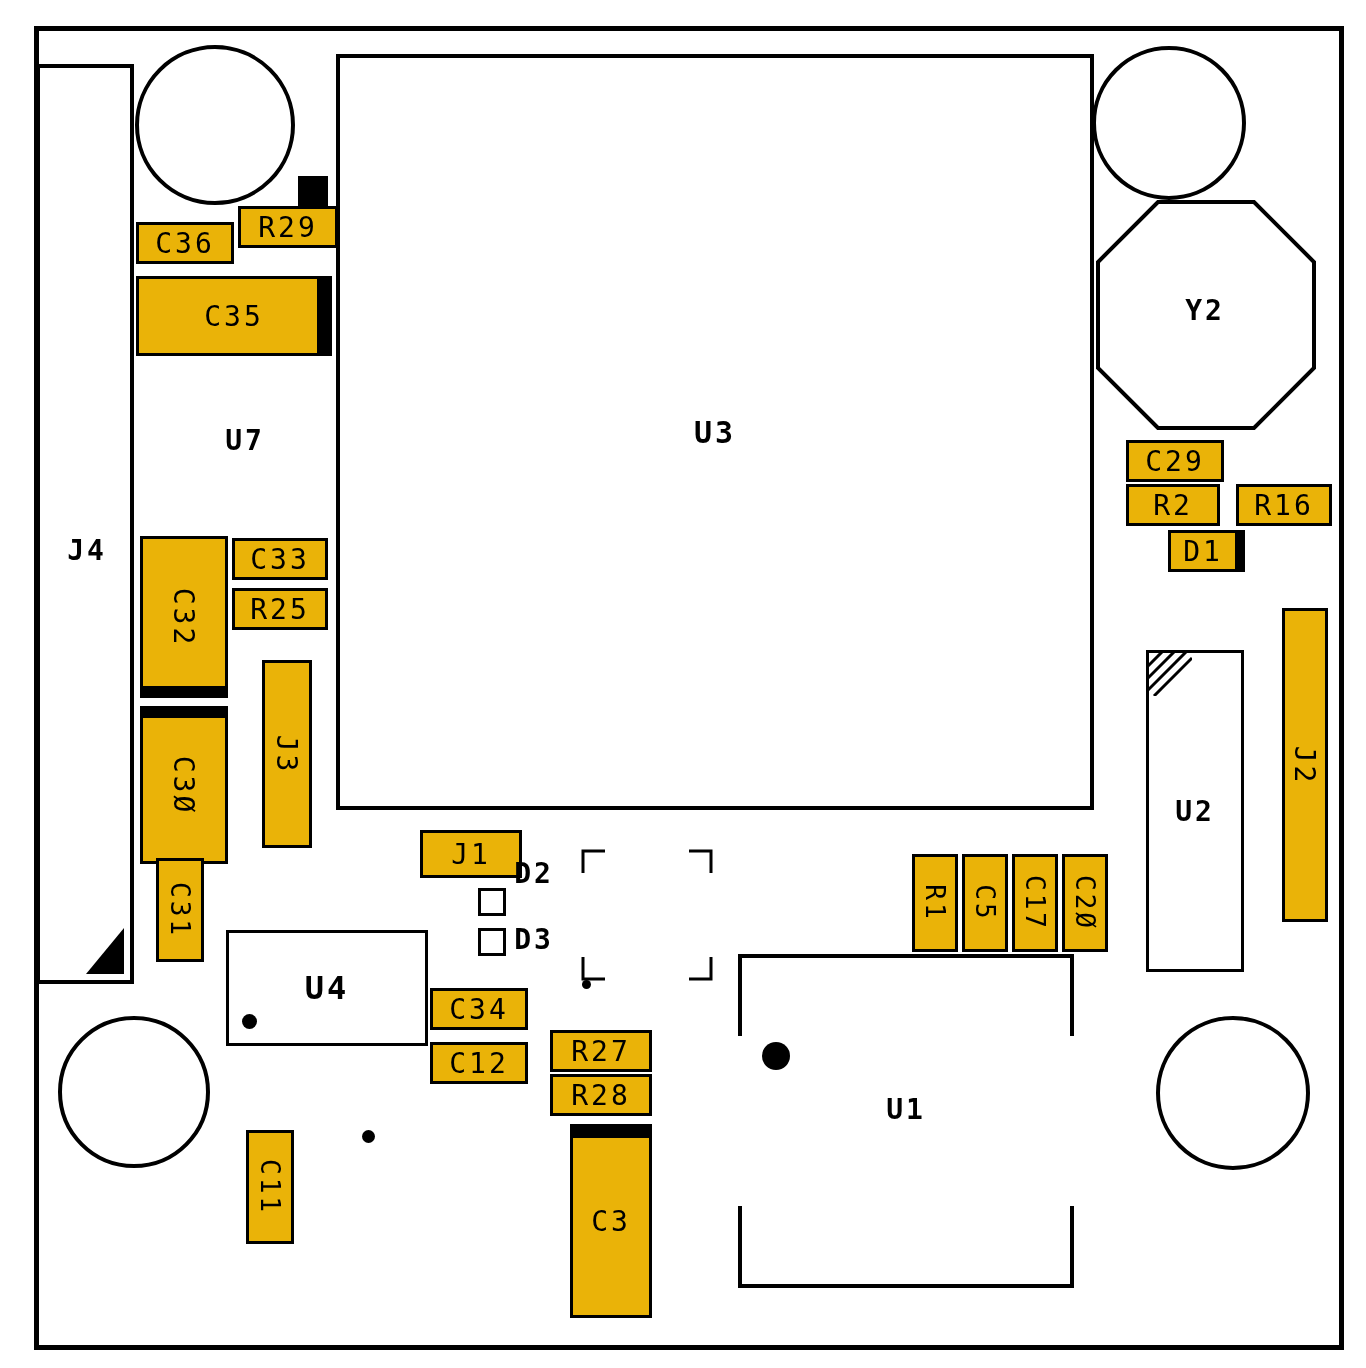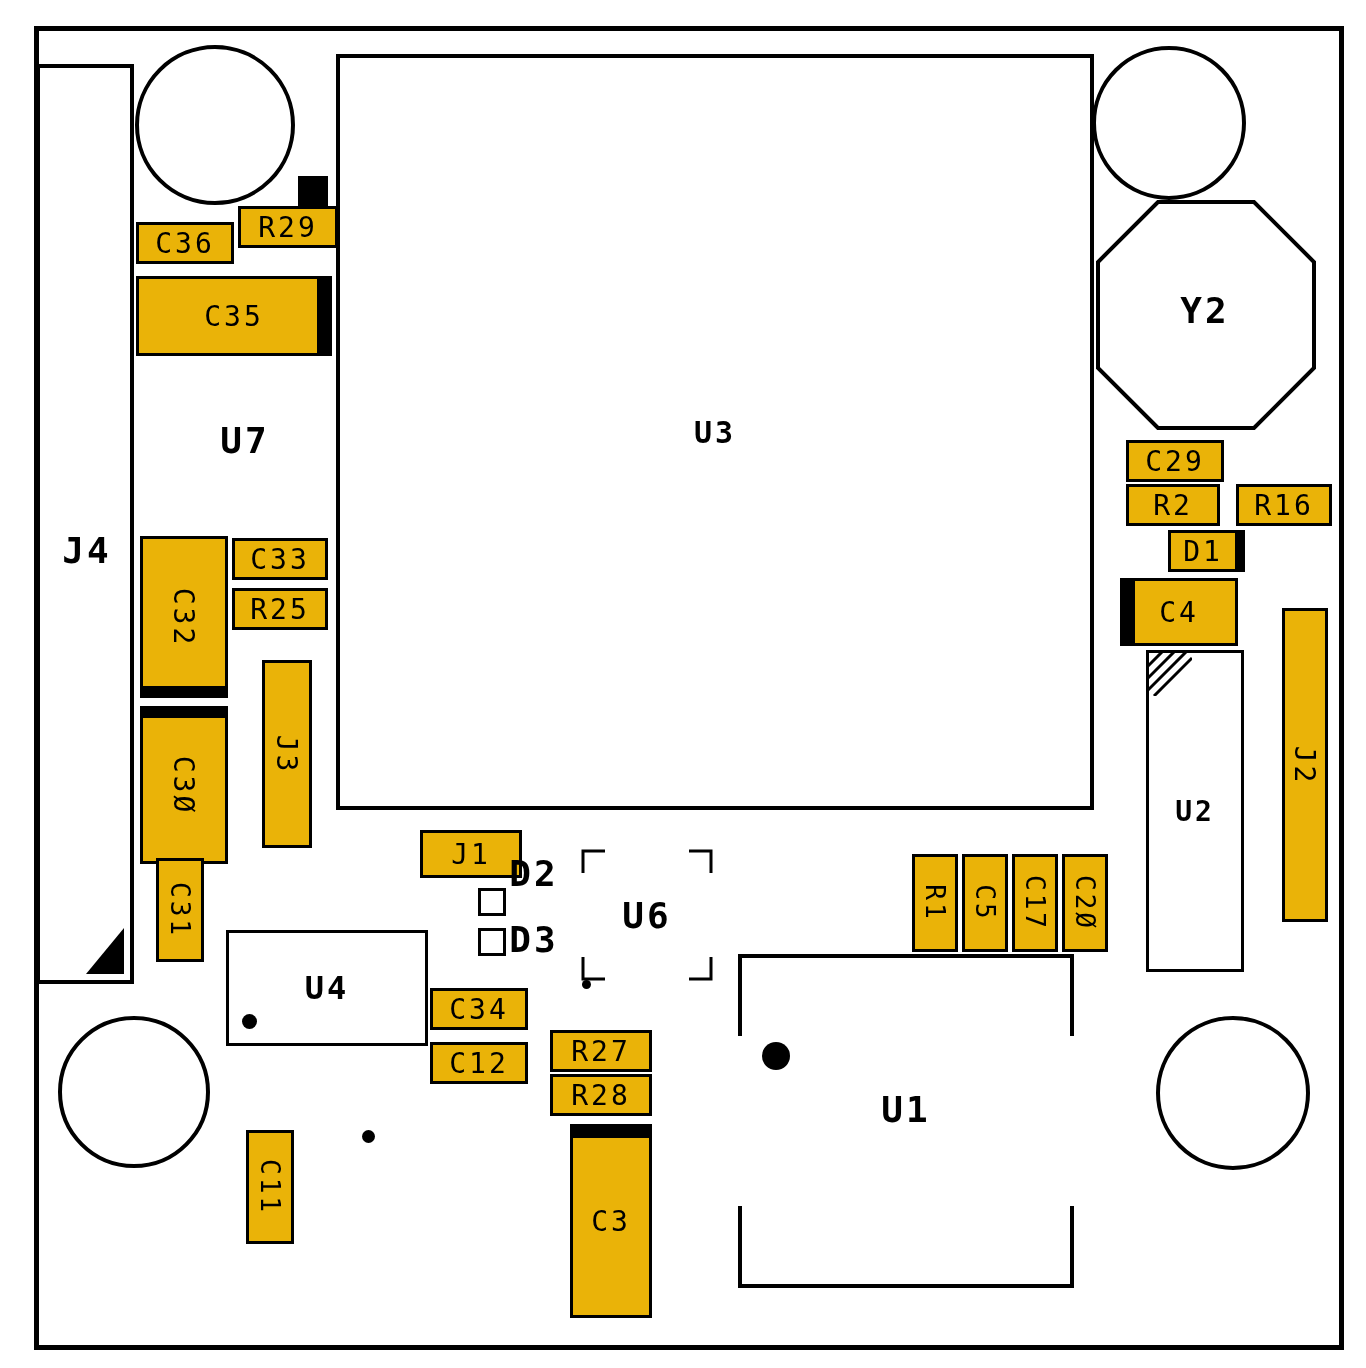--- a/index.html
+++ b/index.html
@@ -15,21 +15,21 @@
     display:flex;align-items:center;justify-content:center;
     font-size:28px;font-weight:normal;letter-spacing:3px;
   }
   .outline{
     position:absolute;border:4px solid #000;background:#fff;
     display:flex;align-items:center;justify-content:center;
     font-size:30px;font-weight:bold;letter-spacing:3px;
   }
   .lbl{
     position:absolute;display:flex;align-items:center;justify-content:center;
-    font-size:36px;font-weight:bold;letter-spacing:3px;
+    font-size:28px;font-weight:bold;letter-spacing:3px;
   }
   .vert>span{transform:rotate(90deg);white-space:nowrap}
   .fs26{font-size:26px}
   .circle{position:absolute;border:4px solid #000;border-radius:50%;background:#fff}
   .bar{position:absolute;background:#000}
   .dot{position:absolute;background:#000;border-radius:50%}
   .sq{position:absolute;background:#000}
   .dsq{position:absolute;border:3px solid #000;background:#fff}
   svg{display:block}
 </style>
@@ -80,24 +80,20 @@
   <div class="box" style="left:1126px;top:484px;width:88px;height:36px">
     <span>R2</span>
   </div>
   <div class="box" style="left:1236px;top:484px;width:90px;height:36px">
     <span>R16</span>
   </div>
   <div class="box" style="left:1168px;top:530px;width:64px;height:36px">
     <span>D1</span>
     <i class="bar" style="right:-10px;top:-3px;bottom:-3px;width:8px"></i>
   </div>
-  <div class="box" style="left:1120px;top:578px;width:112px;height:62px">
-    <i class="bar" style="left:0;top:0;bottom:0;width:12px"></i>
-    <span>C4</span>
-  </div>
 
   <div class="outline" style="left:1146px;top:650px;width:92px;height:316px;border-width:3px;font-size:28px">
     <span>U2</span>
   </div>
   <svg class="abs" style="left:1148px;top:652px" width="44" height="44">
     <line x1="0" y1="14" x2="14" y2="0" stroke="#000" stroke-width="3"></line>
     <line x1="0" y1="26" x2="26" y2="0" stroke="#000" stroke-width="3"></line>
     <line x1="0" y1="38" x2="38" y2="0" stroke="#000" stroke-width="3"></line>
     <line x1="6" y1="44" x2="44" y2="6" stroke="#000" stroke-width="3"></line>
   </svg>
@@ -134,21 +130,20 @@
   <div class="lbl" style="left:502px;top:856px;width:64px;height:34px">D2</div>
   <div class="dsq" style="left:478px;top:928px;width:22px;height:22px"></div>
   <div class="lbl" style="left:502px;top:922px;width:64px;height:34px">D3</div>
 
   <svg class="abs" style="left:581px;top:849px" width="132" height="132">
     <polyline points="2,24 2,2 24,2" fill="none" stroke="#000" stroke-width="3"></polyline>
     <polyline points="108,2 130,2 130,24" fill="none" stroke="#000" stroke-width="3"></polyline>
     <polyline points="130,108 130,130 108,130" fill="none" stroke="#000" stroke-width="3"></polyline>
     <polyline points="24,130 2,130 2,108" fill="none" stroke="#000" stroke-width="3"></polyline>
   </svg>
-  <div class="lbl" style="left:581px;top:849px;width:132px;height:132px">U6</div>
   <div class="dot" style="left:582px;top:980px;width:9px;height:9px"></div>
 
   <div class="outline" style="left:226px;top:930px;width:196px;height:110px;border-width:3px;font-size:32px">
     <span>U4</span>
   </div>
   <div class="dot" style="left:242px;top:1014px;width:15px;height:15px"></div>
 
   <div class="box" style="left:430px;top:988px;width:92px;height:36px">
     <span>C34</span>
   </div>

